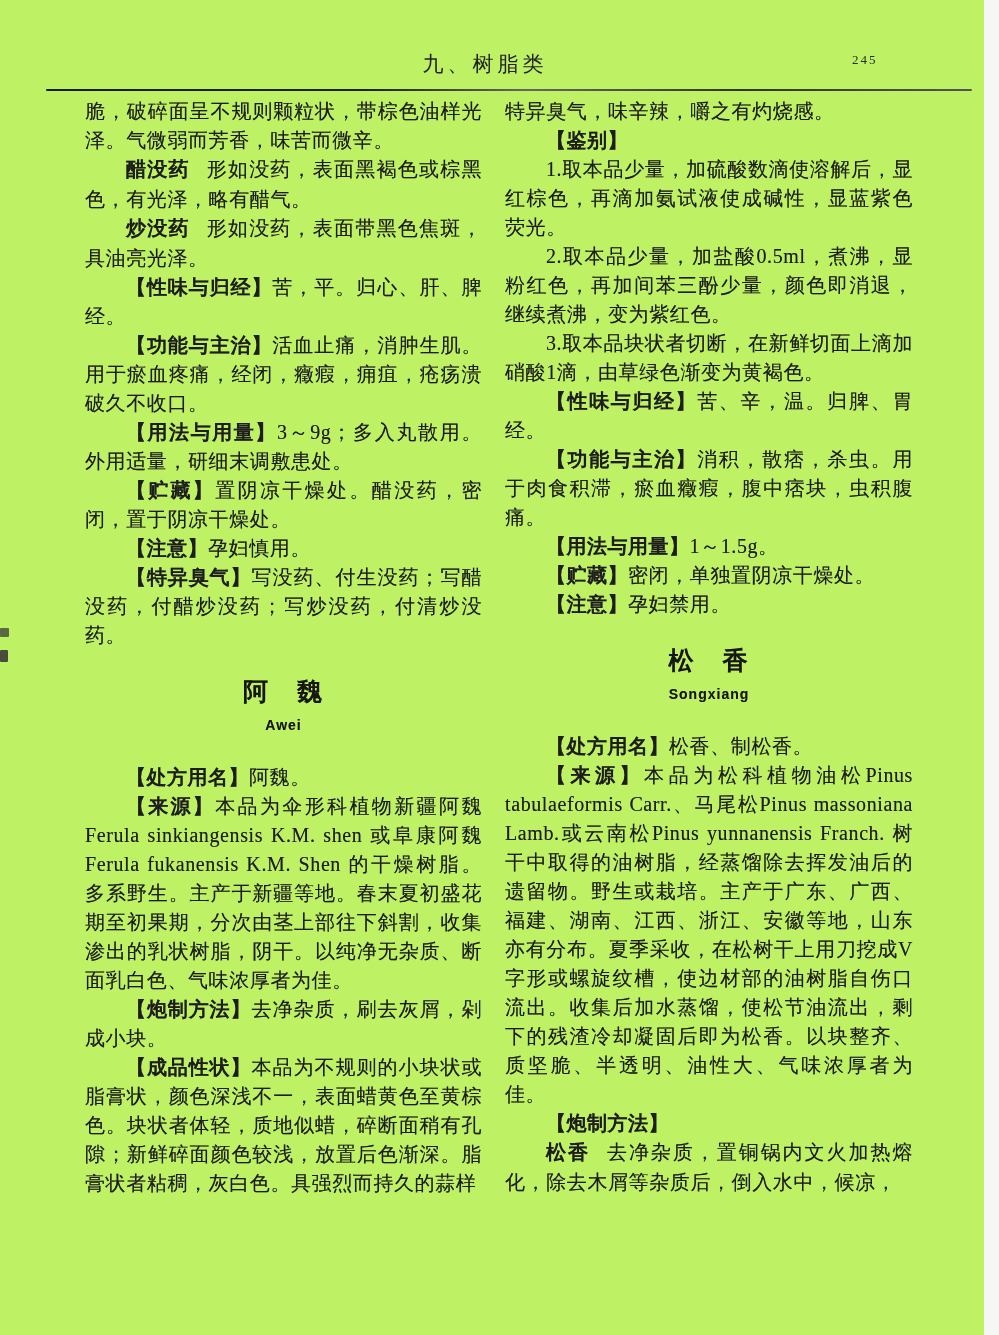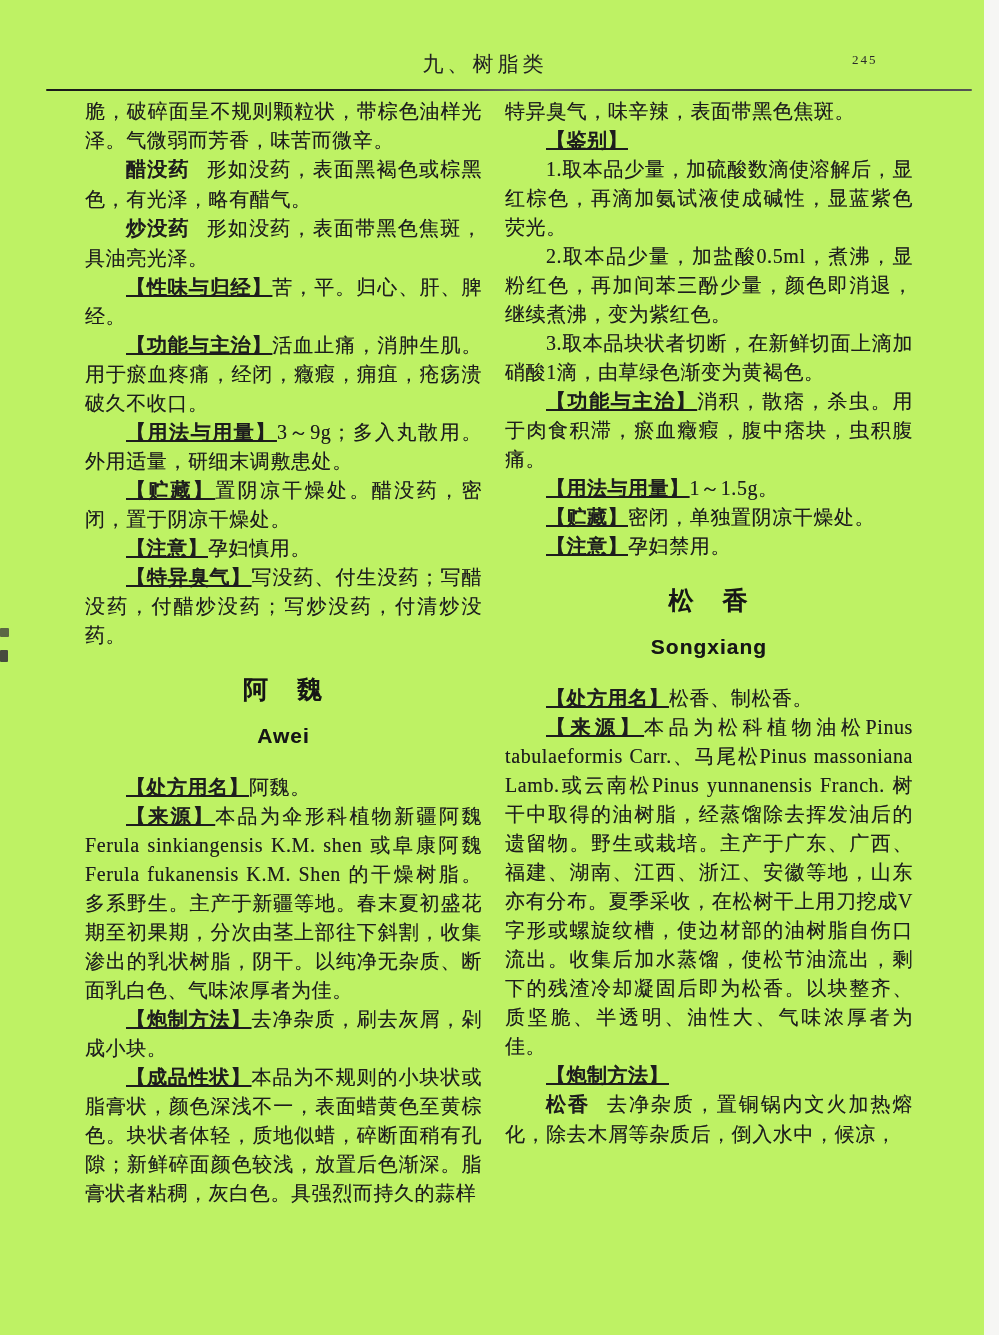--- a/index.html
+++ b/index.html
@@ -47,38 +47,37 @@
     text-shadow: 0 0 0.4px rgba(40,40,40,0.55);
   }
   .col.left  { left: 85px;  width: 397px; }
   .col.right { left: 505px; width: 408px; }
   p.para { margin: 0; }
   p.para.indent { text-indent: 2.05em; }
   b.lbl {
     font-family: "Liberation Sans", "DejaVu Sans", sans-serif;
     font-weight: bold;
     letter-spacing: 0.5px;
-    text-decoration: underline;
   }
   b.lead {
     font-family: Liberation Mono, monospace;
     font-weight: bold;
     margin-right: 0.85em;
   }
   .entry-heading { text-align: center; margin: 27px 0 23px 0; text-indent: 0; }
   .entry-title {
     font-size: 25px;
     font-weight: bold;
-    font-family: Liberation Mono, monospace;
+    font-family: Liberation Serif, serif;
     letter-spacing: 2px;
     color: #161616;
   }
   .entry-pinyin {
-    margin-top: 15px;
-    font-size: 21px;
+    margin-top: 5px;
+    font-size: 14px;
     font-weight: bold;
     font-family: "Liberation Sans", "DejaVu Sans", sans-serif;
     letter-spacing: 1px;
     color: #161616;
   }
   .artifact { position: absolute; background: #3a3a3a; border-radius: 1px; }
   .artifact.a1 { left: 0; top: 628px; width: 9px; height: 9px; opacity: 0.75; }
   .artifact.a2 { left: 0; top: 650px; width: 8px; height: 12px; opacity: 0.9; }
 </style>
 </head>
@@ -101,25 +100,26 @@
       <div class="entry-heading">
         <div class="entry-title">阿　魏</div>
         <div class="entry-pinyin">Awei</div>
       </div>
       <p class="para indent"><b class="lbl">【处方用名】</b>阿魏。</p>
       <p class="para indent"><b class="lbl">【来源】</b>本品为伞形科植物新疆阿魏Ferula sinkiangensis K.M. shen 或阜康阿魏Ferula fukanensis K.M. Shen 的干燥树脂。多系野生。主产于新疆等地。春末夏初盛花期至初果期，分次由茎上部往下斜割，收集渗出的乳状树脂，阴干。以纯净无杂质、断面乳白色、气味浓厚者为佳。</p>
       <p class="para indent"><b class="lbl">【炮制方法】</b>去净杂质，刷去灰屑，剁成小块。</p>
       <p class="para indent"><b class="lbl">【成品性状】</b>本品为不规则的小块状或脂膏状，颜色深浅不一，表面蜡黄色至黄棕色。块状者体轻，质地似蜡，碎断面稍有孔隙；新鲜碎面颜色较浅，放置后色渐深。脂膏状者粘稠，灰白色。具强烈而持久的蒜样</p>
     </div>
   <div class="col right">
-      <p class="para">特异臭气，味辛辣，表面带黑色焦斑。</p>
+      <p class="para">特异臭气，味辛辣，嚼之有灼烧感。</p>
       <p class="para indent"><b class="lbl">【鉴别】</b></p>
       <p class="para indent">1.取本品少量，加硫酸数滴使溶解后，显红棕色，再滴加氨试液使成碱性，显蓝紫色荧光。</p>
       <p class="para indent">2.取本品少量，加盐酸0.5ml，煮沸，显粉红色，再加间苯三酚少量，颜色即消退，继续煮沸，变为紫红色。</p>
       <p class="para indent">3.取本品块状者切断，在新鲜切面上滴加硝酸1滴，由草绿色渐变为黄褐色。</p>
+      <p class="para indent"><b class="lbl">【性味与归经】</b>苦、辛，温。归脾、胃经。</p>
       <p class="para indent"><b class="lbl">【功能与主治】</b>消积，散痞，杀虫。用于肉食积滞，瘀血癥瘕，腹中痞块，虫积腹痛。</p>
       <p class="para indent"><b class="lbl">【用法与用量】</b>1～1.5g。</p>
       <p class="para indent"><b class="lbl">【贮藏】</b>密闭，单独置阴凉干燥处。</p>
       <p class="para indent"><b class="lbl">【注意】</b>孕妇禁用。</p>
       <div class="entry-heading">
         <div class="entry-title">松　香</div>
         <div class="entry-pinyin">Songxiang</div>
       </div>
       <p class="para indent"><b class="lbl">【处方用名】</b>松香、制松香。</p>
       <p class="para indent"><b class="lbl">【来源】</b>本品为松科植物油松Pinus tabulaeformis Carr.、马尾松Pinus massoniana Lamb.或云南松Pinus yunnanensis Franch. 树干中取得的油树脂，经蒸馏除去挥发油后的遗留物。野生或栽培。主产于广东、广西、福建、湖南、江西、浙江、安徽等地，山东亦有分布。夏季采收，在松树干上用刀挖成V字形或螺旋纹槽，使边材部的油树脂自伤口流出。收集后加水蒸馏，使松节油流出，剩下的残渣冷却凝固后即为松香。以块整齐、质坚脆、半透明、油性大、气味浓厚者为佳。</p>

